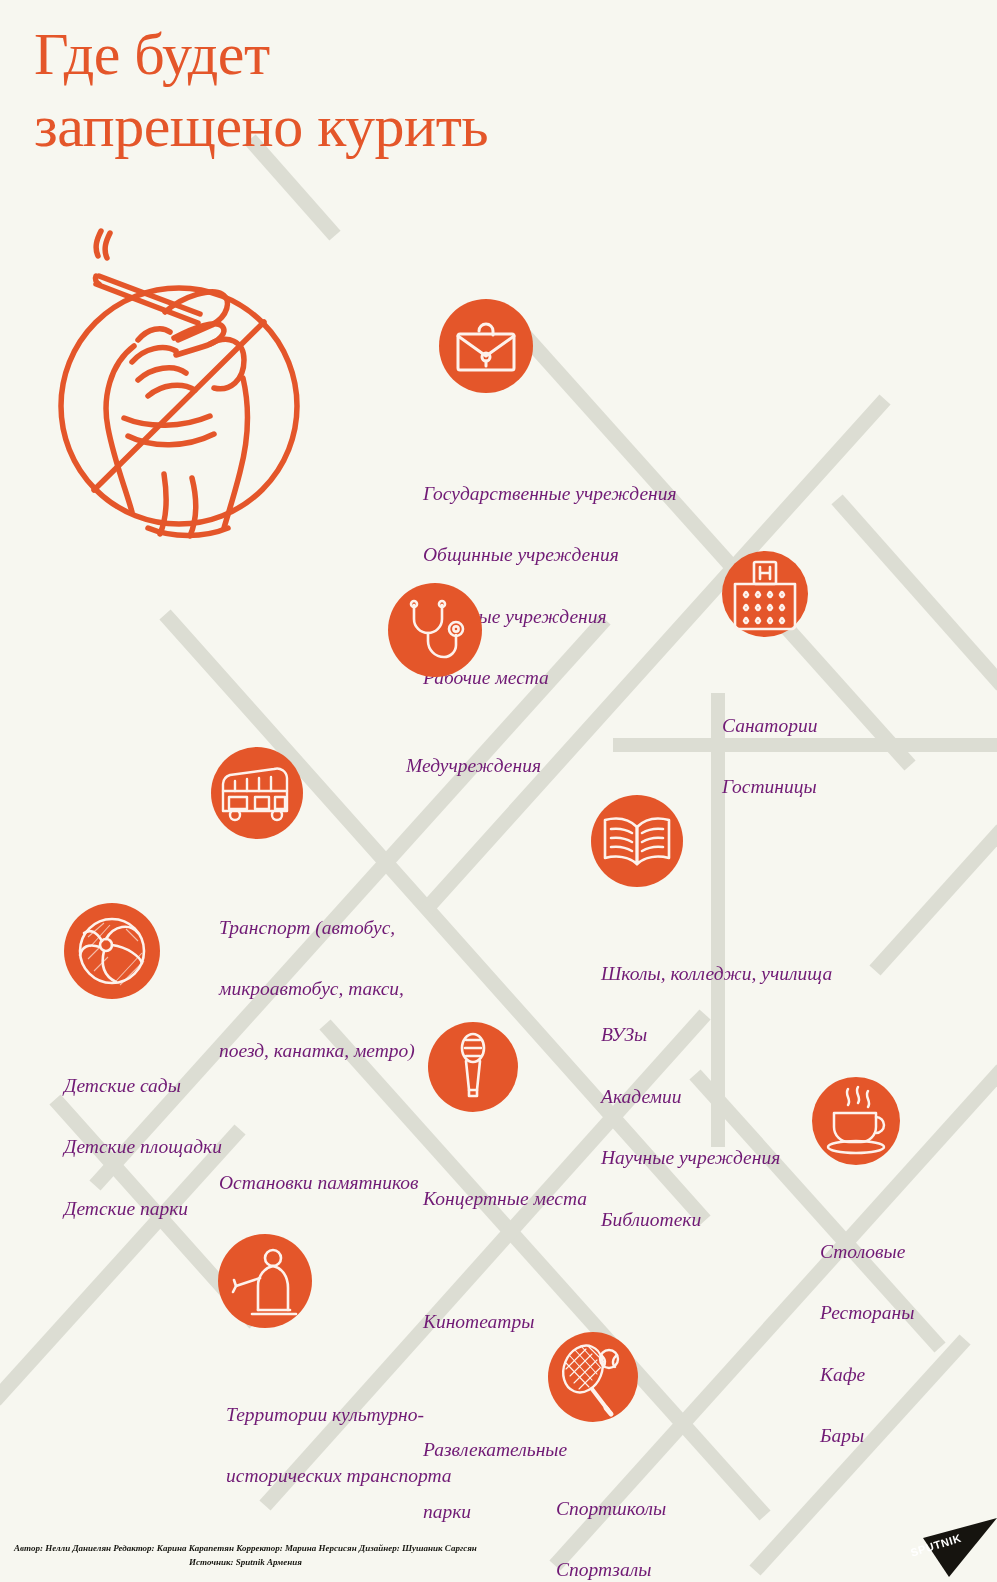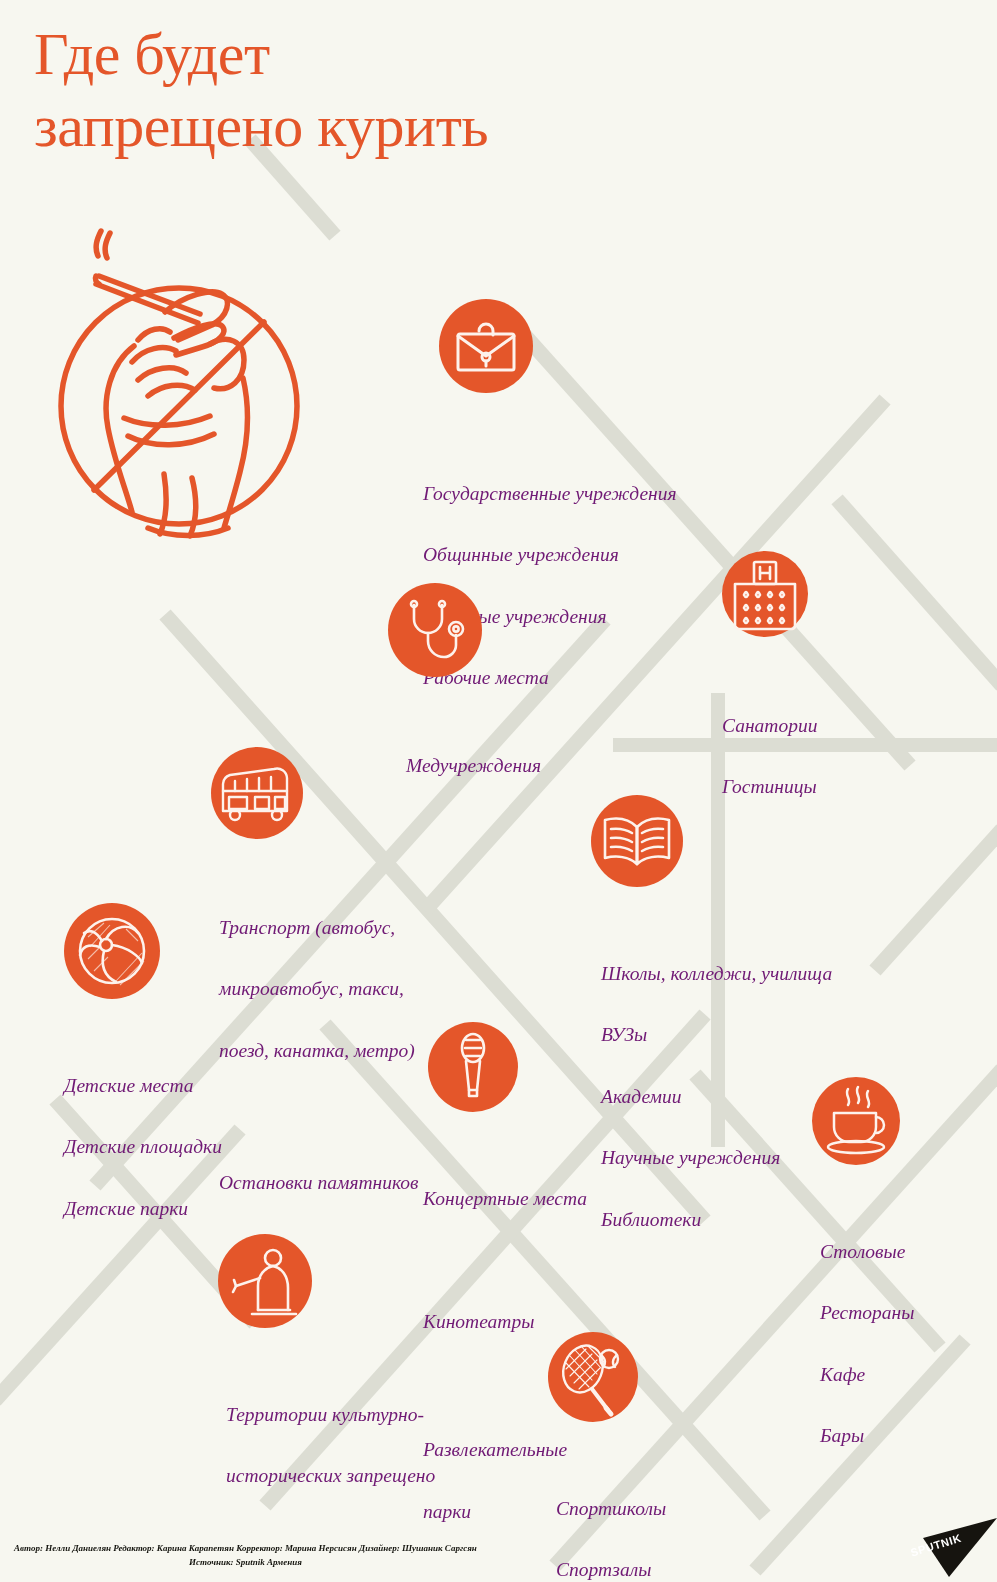--- a/index.html
+++ b/index.html
@@ -304,21 +304,21 @@
           <path d="M36 44 C24 40 18 44 16 52"></path>
           <path d="M38 38 C32 28 26 26 20 30"></path>
         </g>
         <g fill="none" stroke="#fdf2ec" stroke-width="1.1" opacity="0.65">
           <path d="M24 34 L40 20 M26 44 L46 22 M24 56 L36 44 M52 78 L78 50 M56 82 L80 58 M30 68 L44 54 M62 26 L74 38"></path>
         </g>
       </svg>
     </div>
     <div class="caption" style="position:absolute; left:0px; top:106px; width:260px;">
       <div class="cap-group">
-        <div>Детские места</div>
+        <div>Детские сады</div>
         <div>Детские площадки</div>
         <div>Детские парки</div>
       </div>
     </div>
   </div>
 
   <div class="node" style="left:428px; top:1022px;">
     <div class="circle" style="width:90px;height:90px;">
       <svg viewBox="0 0 90 90" width="90" height="90" xmlns="http://www.w3.org/2000/svg">
         <g fill="none" stroke="#fdf2ec" stroke-width="2.6" stroke-linecap="round" stroke-linejoin="round">
@@ -376,21 +376,21 @@
           <path d="M42 44 L18 52"></path>
           <path d="M18 52 L16 46 M18 52 L15 58"></path>
           <path d="M40 76 h32"></path>
           <path d="M34 80 h44"></path>
         </g>
       </svg>
     </div>
     <div class="caption" style="position:absolute; left:8px; top:104px; width:300px;">
       <div class="cap-group tight">
         <div>Территории культурно-</div>
-        <div>исторических запрещено</div>
+        <div>исторических транспорта</div>
       </div>
       <div class="cap-group tight">
         
         
       </div>
     </div>
   </div>
 
   <div class="node" style="left:548px; top:1332px;">
     <div class="circle" style="width:90px;height:90px;">

